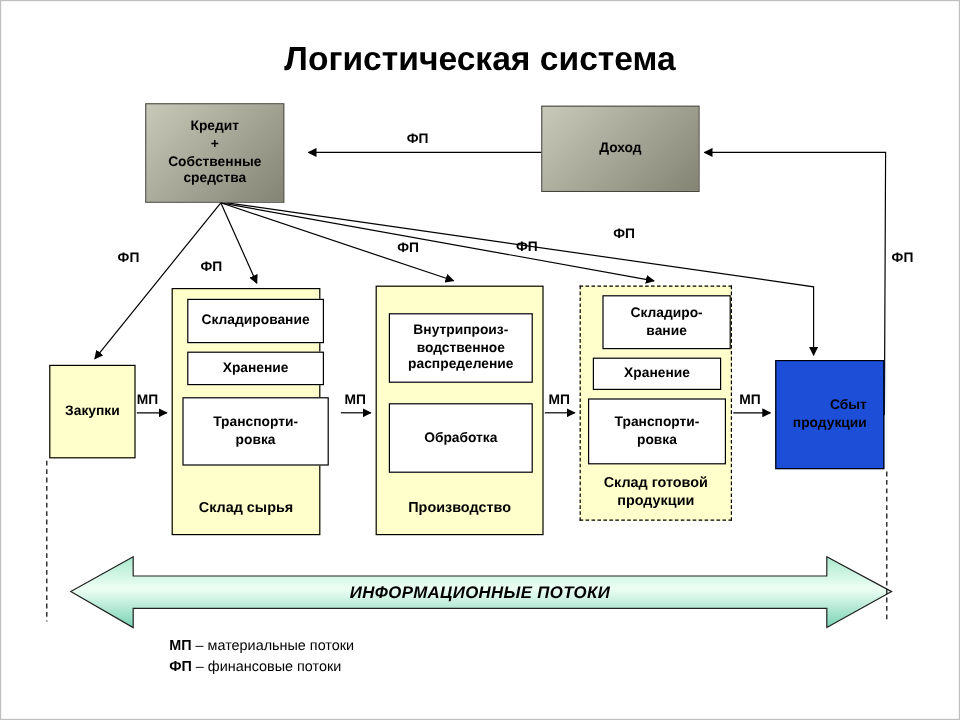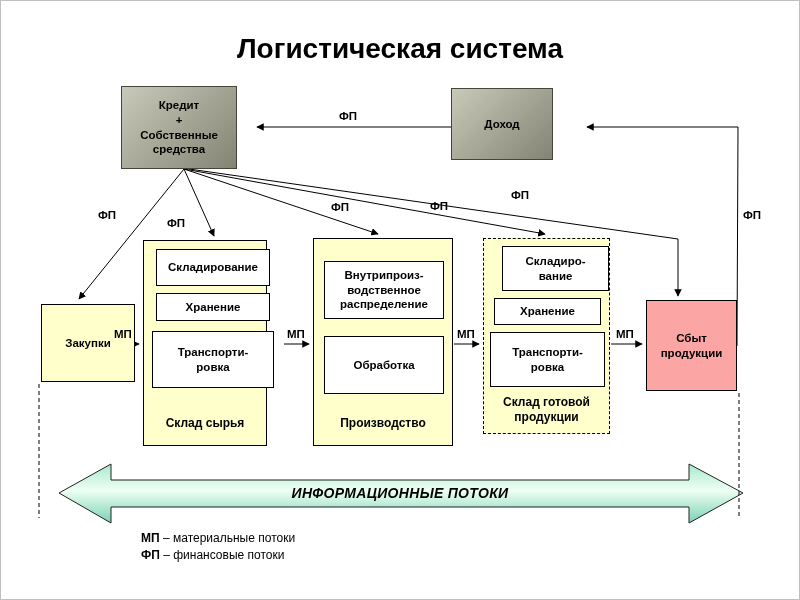--- a/index.html
+++ b/index.html
@@ -16,21 +16,21 @@
   .box{
     position:absolute;display:flex;align-items:center;justify-content:center;
     text-align:center;font-weight:bold;white-space:pre-line;
     border:1px solid #000;font-size:11.5px;line-height:1.3;box-sizing:border-box;
   }
   .gray{
     background:linear-gradient(135deg,#c9c9b9 0%,#a3a393 55%,#848474 100%);
     border:1px solid #45453a;
   }
   .yellow{background:#ffffcc;}
-  .white{background:#fca5a5;}
+  .white{background:#1d4ed8;text-align:right;}
   .group{
     position:absolute;background:#ffffcc;border:1px solid #000;box-sizing:border-box;
   }
   .group.dashed{border-style:dashed;}
   .inner{
     position:absolute;background:#ffffff;border:1px solid #000;
     display:flex;align-items:center;justify-content:center;text-align:center;
     font-weight:bold;white-space:pre-line;font-size:11.5px;line-height:1.3;
     box-sizing:border-box;
   }
@@ -84,23 +84,23 @@
     <line x1="38" y1="383" x2="38" y2="517" stroke="#000" stroke-width="1" stroke-dasharray="4,3"></line>
     <line x1="738" y1="392" x2="738" y2="517" stroke="#000" stroke-width="1" stroke-dasharray="4,3"></line>
   </svg>
 
   <div class="page-title">Логистическая система</div>
 
   <div class="box gray" style="left:120px;top:85px;width:116px;height:83px;">Кредит
 +
 Собственные
 средства</div>
-  <div class="box gray" style="left:450px;top:87px;width:102px;height:72px;">Доход</div>
+  <div class="box gray" style="left:450px;top:87px;width:132px;height:72px;">Доход</div>
 
-  <div class="box yellow" style="left:40px;top:303px;width:94px;height:78px;">Закупки</div>
+  <div class="box yellow" style="left:40px;top:303px;width:72px;height:78px;">Закупки</div>
 
   <div class="group" style="left:142px;top:239px;width:124px;height:206px;">
     <div class="inner" style="left:12px;top:8px;width:114px;height:37px;">Складирование</div>
     <div class="inner" style="left:12px;top:52px;width:114px;height:28px;">Хранение</div>
     <div class="inner" style="left:8px;top:90px;width:122px;height:57px;">Транспорти-
 ровка</div>
     <div class="group-title" style="bottom:14px;">Склад сырья</div>
   </div>
 
   <div class="group" style="left:312px;top:237px;width:140px;height:208px;">

